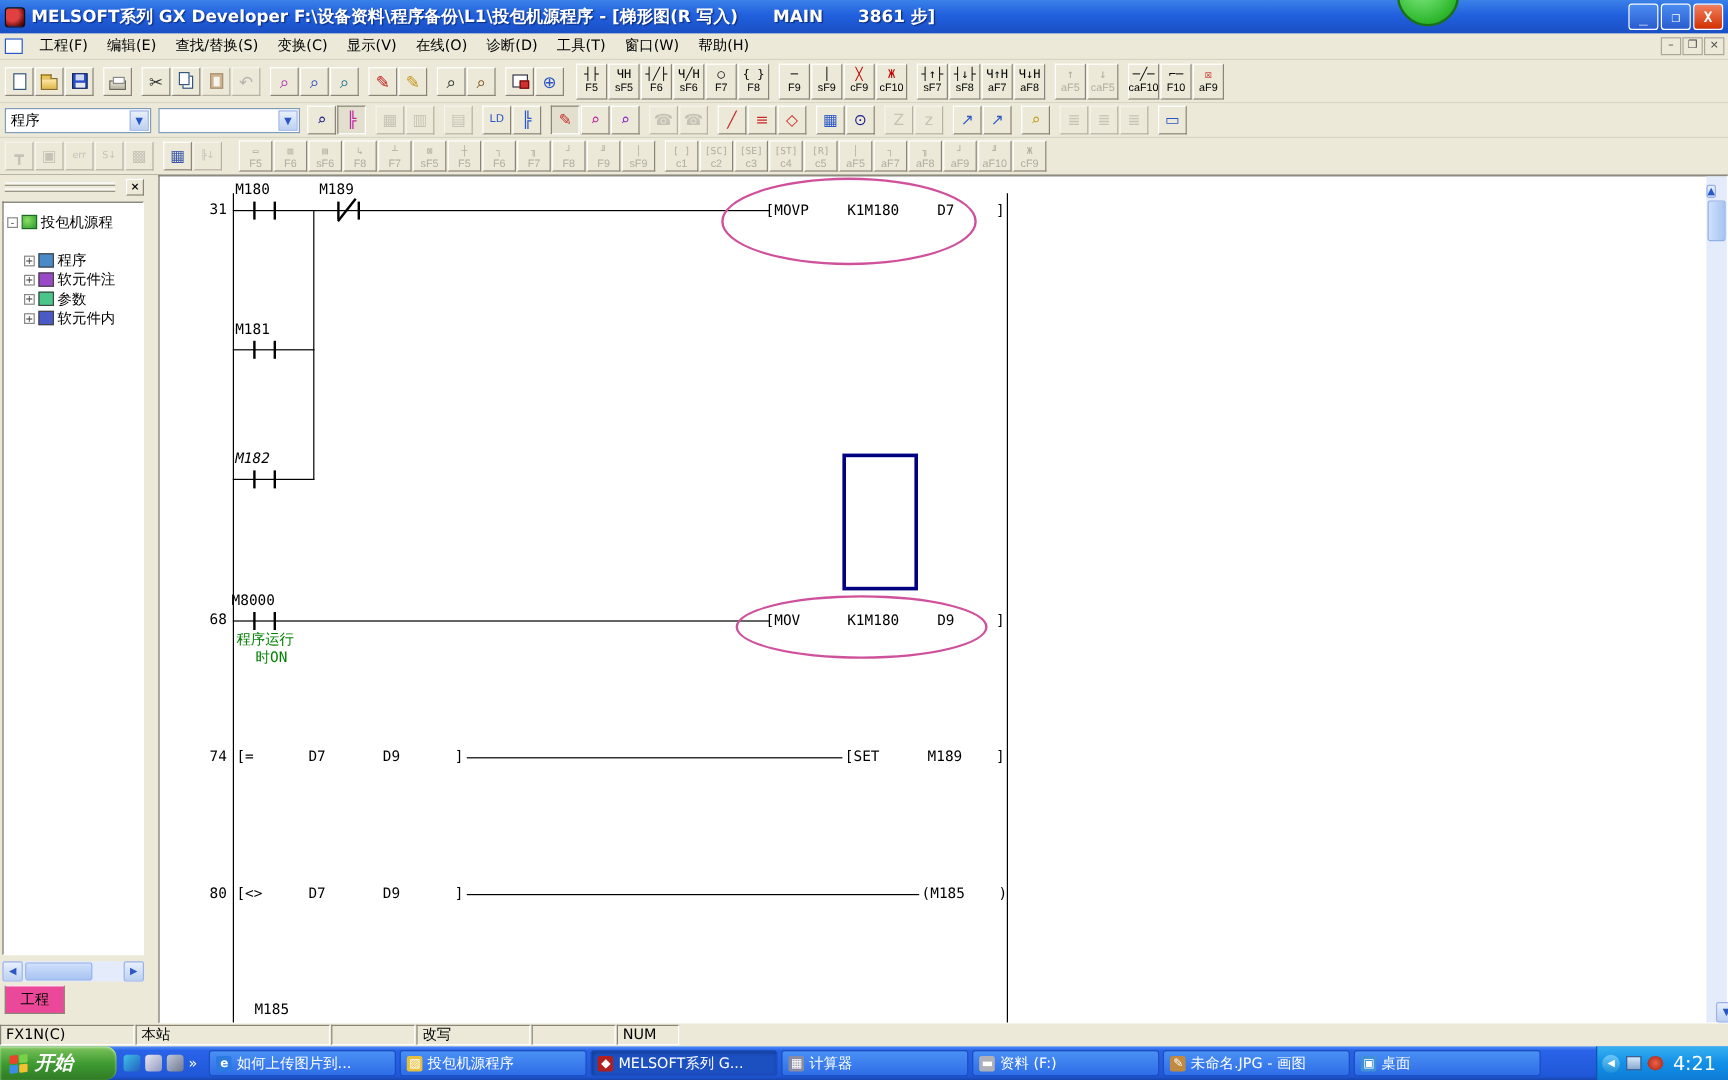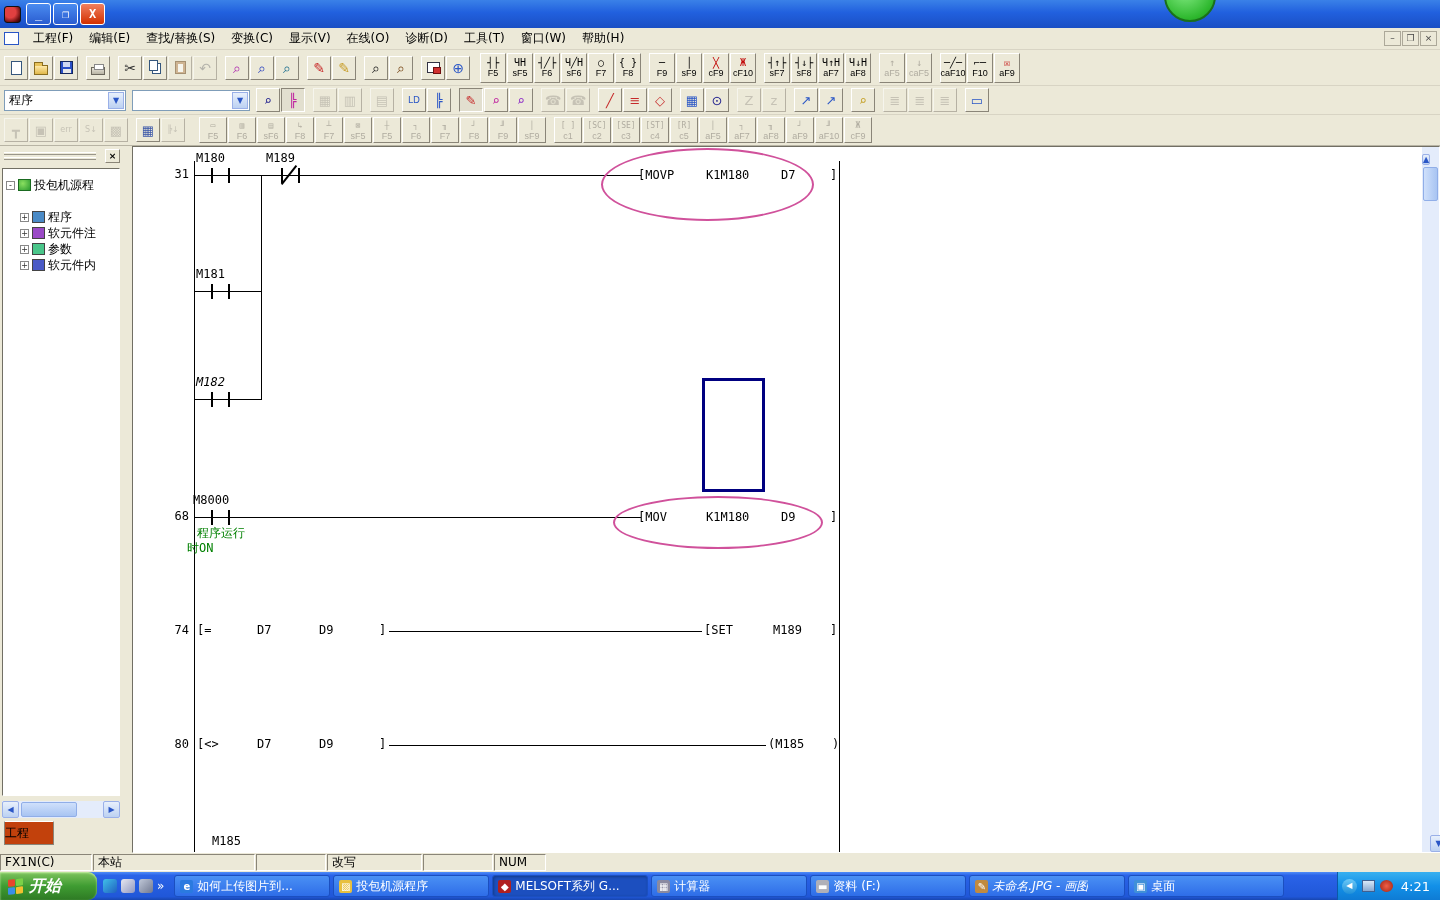--- a/index.html
+++ b/index.html
@@ -83,21 +83,21 @@
   .grip { position:absolute; left:2px; top:4px; width:92px; height:3px; border-top:1px solid #fff; border-bottom:1px solid #9a968a; }
   .grip.g2 { top:9px; }
   .p-close { position:absolute; right:0; top:1px; width:15px; height:14px; background:#ece9d8; border:1px solid; border-color:#fff #8a8578 #8a8578 #fff; font-size:9px; line-height:12px; text-align:center; font-weight:bold; }
   .p-tree { position:absolute; left:2px; top:22px; right:2px; height:628px; background:#fff; border:1px solid; border-color:#716f64 #fff #fff #716f64; overflow:hidden; font-size:12px; }
   .trow { position:absolute; height:16px; display:flex; align-items:center; white-space:nowrap; }
   .expbox { width:9px; height:9px; border:1px solid #888; background:#fff; font-size:8px; line-height:7px; text-align:center; margin-right:3px; color:#333; flex:none; }
   .nico { width:13px; height:12px; margin-right:3px; flex:none; border:1px solid #444; }
   .p-hscroll { position:absolute; left:2px; bottom:35px; right:2px; height:17px; background:#e4ecfb; display:flex; }
   .sbtn { width:17px; height:17px; background:linear-gradient(180deg,#e8f0fc,#bcd1f2); border:1px solid #9ab0e8; border-radius:2px; color:#2a56c6; font-size:8px; line-height:15px; text-align:center; flex:none; }
   .hthumb { width:56px; height:15px; margin:1px 2px; background:linear-gradient(180deg,#cfe0fb,#a8c4f2); border:1px solid #90aee8; border-radius:2px; }
-  .p-tab { position:absolute; left:4px; bottom:8px; width:50px; height:24px; background:#c2410c; border:1px solid #8a8578; border-top:1px solid #fff; font-size:12px; line-height:22px; }
+  .p-tab { position:absolute; left:4px; bottom:8px; width:50px; height:24px; background:#ec4899; border:1px solid #8a8578; border-top:1px solid #fff; font-size:12px; text-align:center; line-height:22px; }
 
   
   .lwin { position:absolute; left:132px; top:0; right:0; height:707px; background:#fff; border:1px solid; border-color:#716f64 #fff #fff #716f64; }
   .canvas { position:absolute; left:0; top:0; right:17px; bottom:0; overflow:hidden;
     font-family:"DejaVu Sans Mono","Liberation Mono",monospace; font-size:12px; }
   .hw { position:absolute; height:1px; background:#000; }
   .vw { position:absolute; width:1px; background:#000; }
   .cbar { position:absolute; width:2px; height:15px; background:#000; }
   .slash { position:absolute; width:2px; height:24px; background:#000; transform:rotate(38deg); }
   .lt { position:absolute; line-height:14px; white-space:pre; }
@@ -107,21 +107,21 @@
   .cursor-rect { position:absolute; border:3px solid #000080; }
   .vscroll { position:absolute; right:0; top:0; width:17px; bottom:0; background:#e4ecfb; }
   .vthumb { position:absolute; left:1px; top:20px; width:15px; height:34px; background:linear-gradient(90deg,#cfe0fb,#a8c4f2); border:1px solid #90aee8; border-radius:2px; }
   .vs-dn { position:absolute; bottom:0; }
 
   
   .statusbar { position:absolute; left:0; top:853px; width:1440px; height:19px; background:#ece9d8;
     display:flex; font-size:12px; align-items:stretch; }
   .scell { border:1px solid; border-color:#8a8578 #fff #fff #8a8578; margin:1px 1px 1px 0; padding:0 4px; line-height:15px; white-space:nowrap; overflow:hidden; }
   .s-msg { flex:1; margin-left:1px; }
-  .s1 { width:92px; } .s2 { width:162px; } .s3 { width:70px; } .s4 { width:95px; } .s5 { width:70px; } .s6 { width:52px; }
+  .s1 { width:112px; } .s2 { width:162px; } .s3 { width:70px; } .s4 { width:95px; } .s5 { width:70px; } .s6 { width:52px; }
 
   
   .taskbar { position:absolute; left:0; top:872px; width:1440px; height:28px;
     background:linear-gradient(180deg,#4f8df8 0%,#2a63e8 12%,#2057d8 88%,#1846b0 100%); display:flex; align-items:center; }
   .startbtn { width:97px; height:28px; border-radius:0 9px 9px 0;
     background:linear-gradient(180deg,#7fc45e 0%,#3f9c32 50%,#2e7a24 100%); box-shadow:inset 0 1px 2px #c8f0a8;
     display:flex; align-items:center; color:#fff; font-size:16px; font-weight:bold; font-style:italic; padding-left:8px; gap:5px; }
   .flag { width:16px; height:15px; display:grid; grid-template-columns:7px 7px; grid-template-rows:7px 7px; gap:1px; transform:skewY(-6deg); }
   .flag i { border-radius:1px; }
   .ql { display:flex; align-items:center; gap:4px; padding:0 6px; }
@@ -132,27 +132,28 @@
     background:linear-gradient(180deg,#4a90f4,#2e6de8); color:#fff; font-size:12px;
     display:flex; align-items:center; gap:4px; padding:0 5px; white-space:nowrap; overflow:hidden; }
   .task.active { background:#1c4fbf; box-shadow:inset 1px 1px 3px #123a8a; }
   .tic { width:13px; height:13px; flex:none; border-radius:2px; display:flex; align-items:center; justify-content:center;
     font-size:10px; font-weight:bold; color:#fff; }
   .tray { height:28px; background:linear-gradient(180deg,#38b0f0 0%,#1290e8 50%,#0e7bd4 100%);
     border-left:1px solid #0a5aa8; display:flex; align-items:center; gap:5px; padding:0 10px 0 4px; }
   .tray-chev { width:15px; height:15px; border-radius:50%; background:linear-gradient(180deg,#6ac8f8,#2090d8);
     color:#fff; font-size:8px; line-height:14px; text-align:center; }
   .trayic { width:13px; height:12px; }
-  .tray-time { color:#fff; font-size:13px; padding-left:3px; }
+  .tray-time { color:#fff; font-size:16px; padding-left:3px; }
 </style>
 </head>
 <body>
 
 <div class="titlebar">
   <div class="app-icon"></div>
+  <div class="title-text">MELSOFT系列 GX Developer F:\设备资料\程序备份\L1\投包机源程序 - [梯形图(R 写入)      MAIN      3861 步]</div>
   <div class="winbtns">
     <div class="wbtn">_</div>
     <div class="wbtn">❐</div>
     <div class="wbtn close">X</div>
   </div>
 </div>
 <div class="green-dot"></div>
 
 <div class="menubar">
   <div class="mdi-icon"></div>
@@ -597,21 +598,21 @@
       <span class="lt" style="left:63px;top:228px;font-style:italic;">M182</span>
 
       <div class="cursor-rect" style="left:569px;top:231px;width:63px;height:114px;"></div>
 
       <span class="stepnum" style="left:16px;top:362px;">68</span>
       <div class="hw" style="left:61px;top:370px;width:447px;"></div>
       <div class="cbar" style="left:78px;top:363px;"></div>
       <div class="cbar" style="left:95px;top:363px;"></div>
       <span class="lt" style="left:60px;top:346px;">M8000</span>
       <span class="lt comment" style="left:64px;top:379px;">程序运行</span>
-      <span class="lt comment" style="left:54px;top:394px;">时ON</span>
+      <span class="lt comment" style="left:80px;top:394px;">时ON</span>
       <span class="lt" style="left:505px;top:363px;">[MOV</span>
       <span class="lt" style="left:573px;top:363px;">K1M180</span>
       <span class="lt" style="left:648px;top:363px;">D9</span>
       <span class="lt" style="left:697px;top:363px;">]</span>
       <div class="ellipse" style="left:480px;top:349px;width:210px;height:53px;"></div>
 
       <span class="stepnum" style="left:16px;top:476px;">74</span>
       <span class="lt" style="left:64px;top:476px;">[=</span>
       <span class="lt" style="left:124px;top:476px;">D7</span>
       <span class="lt" style="left:186px;top:476px;">D9</span>
@@ -682,21 +683,21 @@
       <div class="task">
         <span class="tic" style="background: rgb(138, 138, 160);">▦</span>
         <span style="overflow: hidden;">计算器</span>
       </div>
       <div class="task">
         <span class="tic" style="background: rgb(176, 176, 184);">▬</span>
         <span style="overflow: hidden;">资料 (F:)</span>
       </div>
       <div class="task">
         <span class="tic" style="background: rgb(192, 138, 64);">✎</span>
-        <span style="overflow: hidden; font-style: italic;">未命名.JPG - 画图</span>
+        <span style="overflow: hidden;">未命名.JPG - 画图</span>
       </div>
       <div class="task">
         <span class="tic" style="background: rgb(64, 144, 216);">▣</span>
         <span style="overflow: hidden;">桌面</span>
       </div>
     </div>
   <div class="tray">
     <span class="tray-chev">◀</span>
     <span class="trayic" style="background:linear-gradient(#d8e8f8,#88a8d0);border:1px solid #406090;"></span>
     <span class="trayic" style="background:radial-gradient(circle,#f06048,#a02010);border-radius:50%;"></span>

